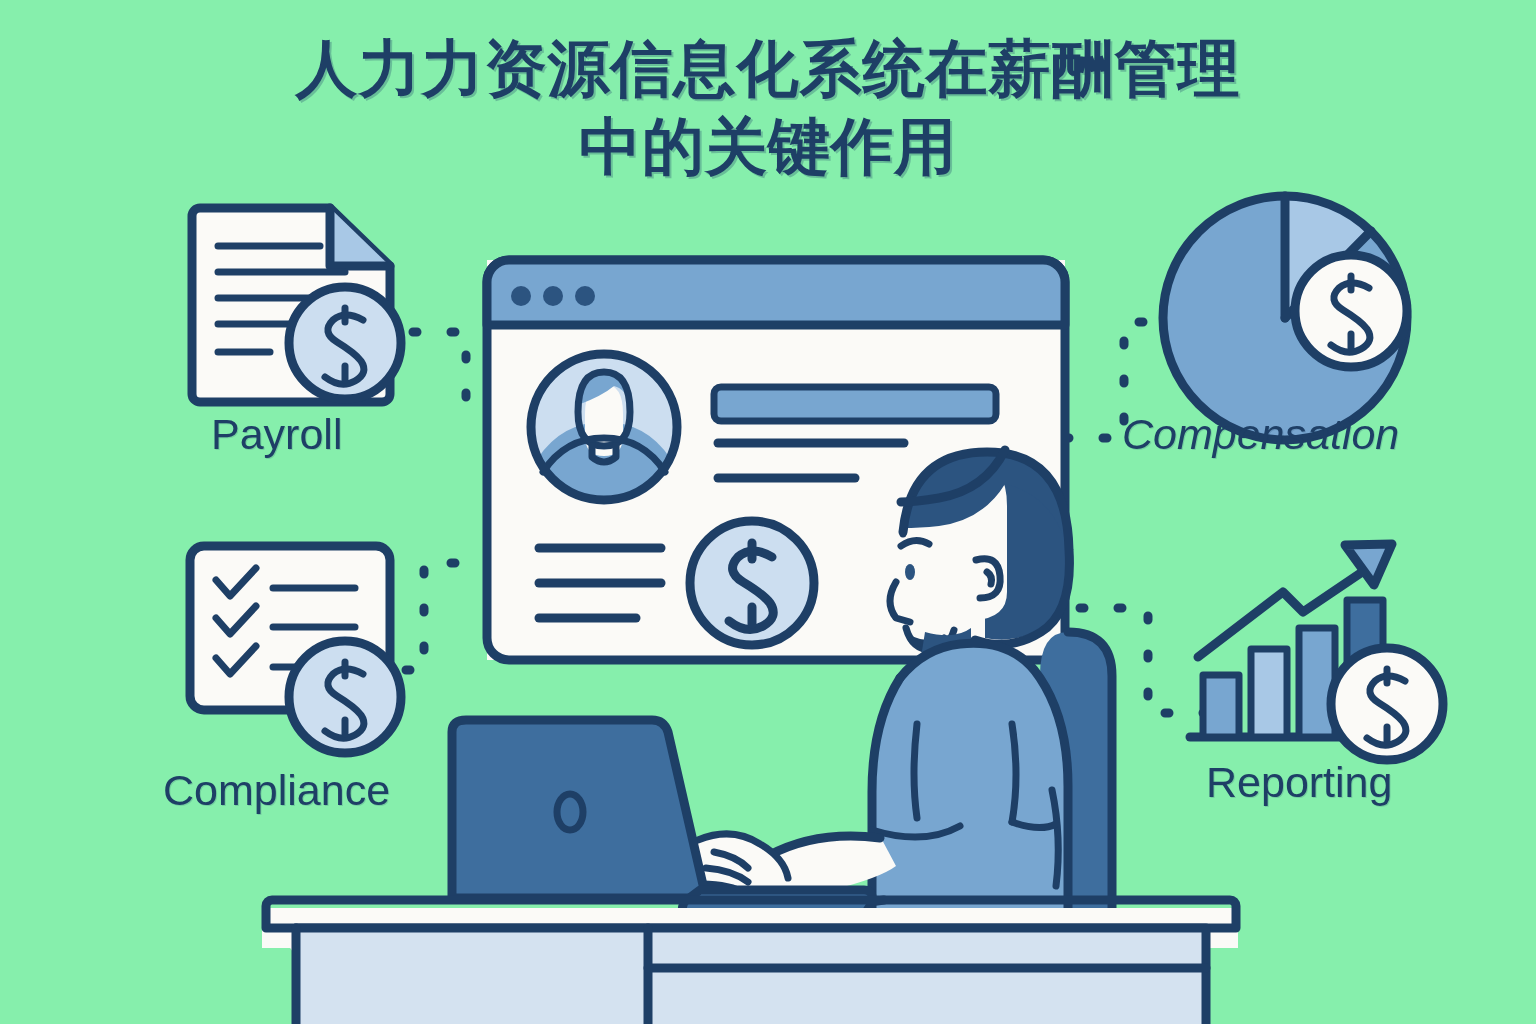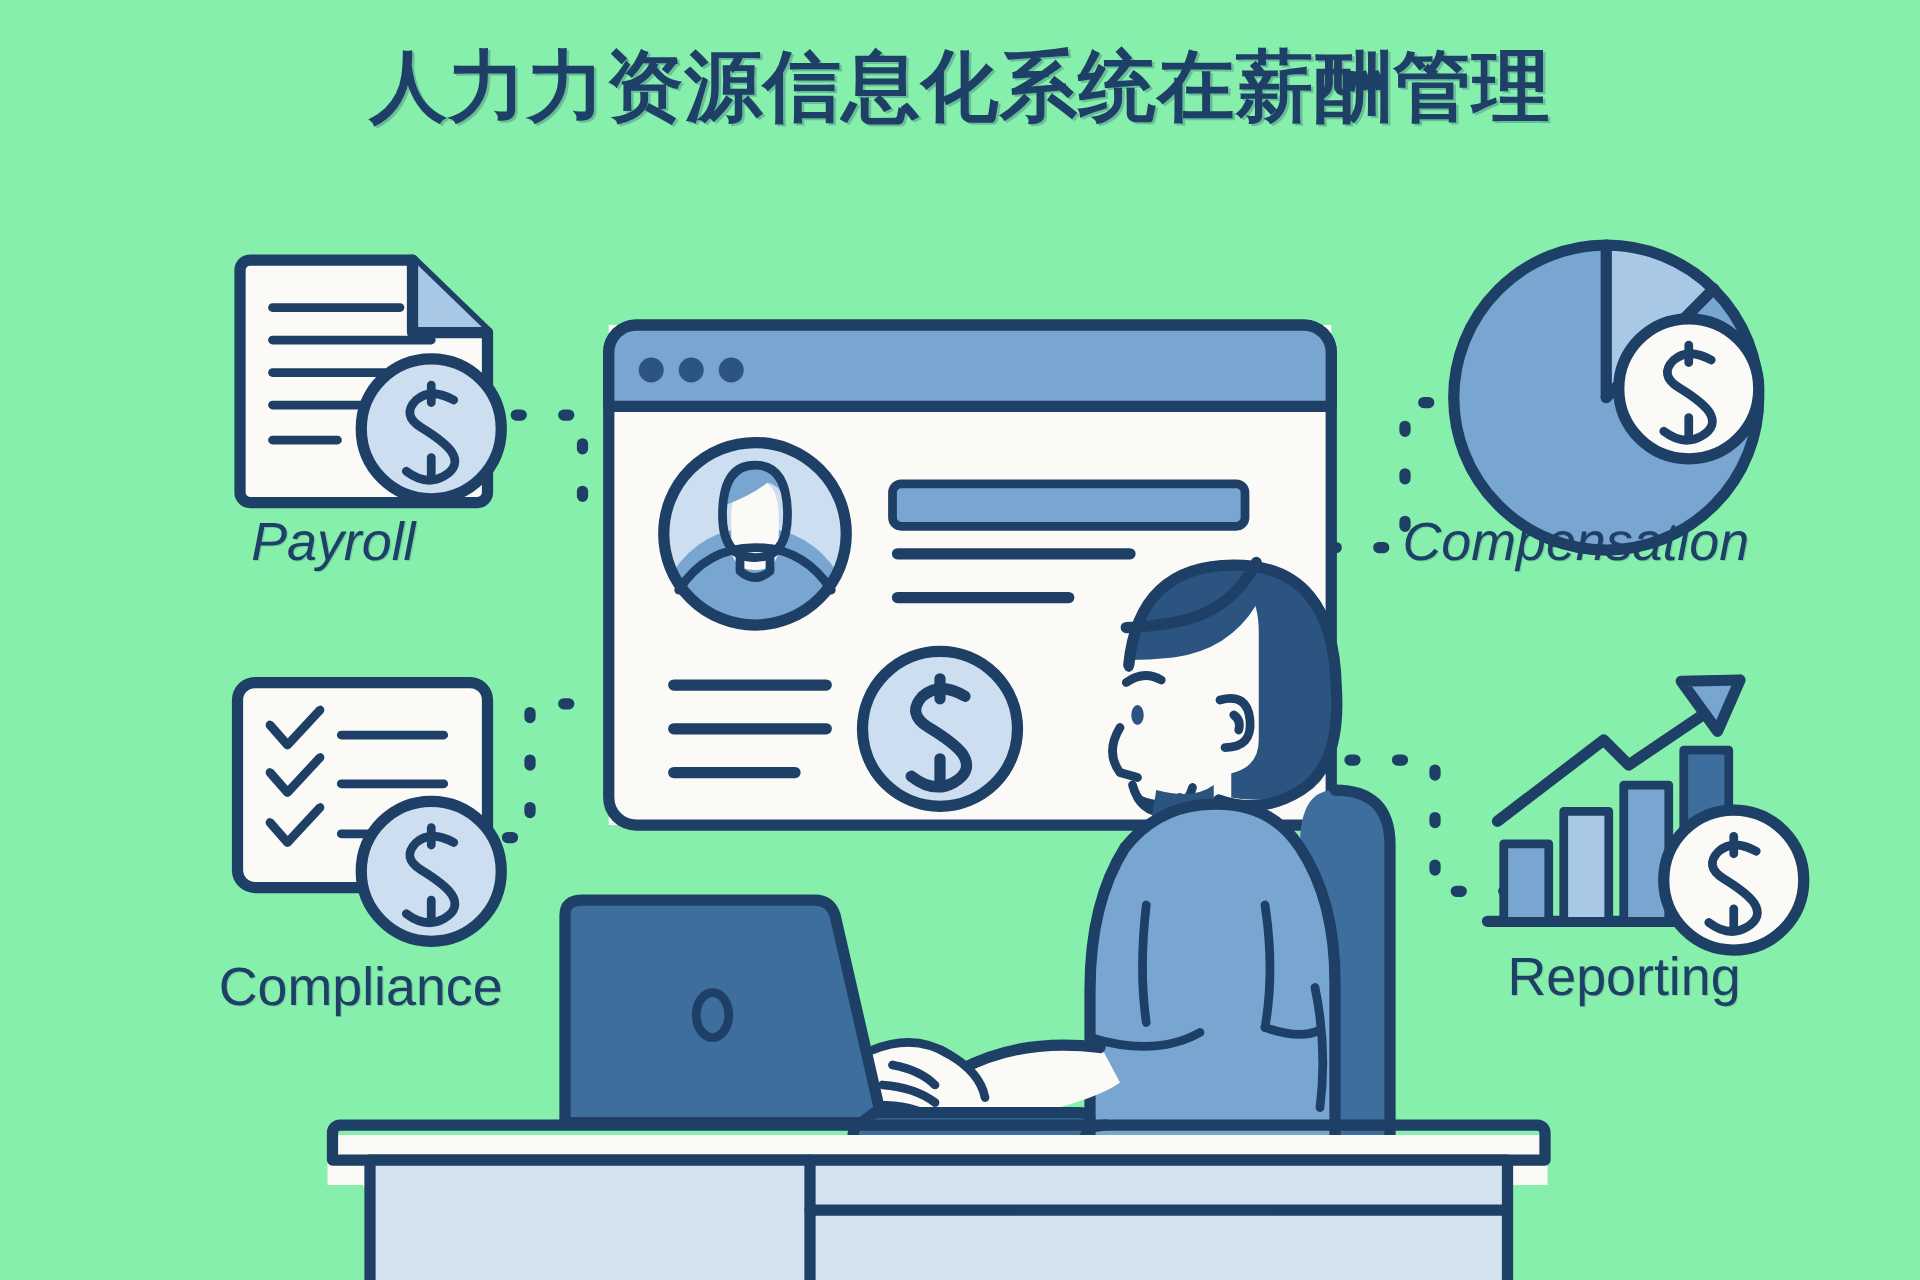--- a/index.html
+++ b/index.html
@@ -38,22 +38,22 @@
 
   
   .feature-label {
     position: absolute;
     font-size: 43px;
     font-weight: normal;
     color: #1E3F66;
     white-space: nowrap;
     text-shadow: 1px 1px 0 rgba(30,63,102,0.18);
   }
-  #label-payroll      { left: 201px;  top: 410px; font-style: italic; }
-  #label-compliance   { left: 175px;  top: 766px; }
+  #label-payroll      { left: 211px;  top: 410px; }
+  #label-compliance   { left: 163px;  top: 766px; }
   #label-compensation { left: 1122px; top: 410px; font-style: italic; }
   #label-reporting    { left: 1206px; top: 758px; }
 
   
   svg.art {
     position: absolute;
     left: 0;
     top: 0;
     width: 1536px;
     height: 1024px;
@@ -77,20 +77,21 @@
     stroke-dasharray: 4 34;
   }
 </style>
 </head>
 <body>
 
 <div id="canvas">
 
   <div class="title-block">
     <div class="title-line">人力力资源信息化系统在薪酬管理</div>
+    <div class="title-line">中的关键作用</div>
   </div>
 
   <svg class="art" viewBox="0 0 1536 1024">
 
     <g>
       <path class="dashed" d="M 413 332 L 466 332 L 466 399 L 487 399"></path>
     </g>
     <g>
       <path class="dashed" d="M 406 670 L 424 670 L 424 563 L 487 563"></path>
     </g>

